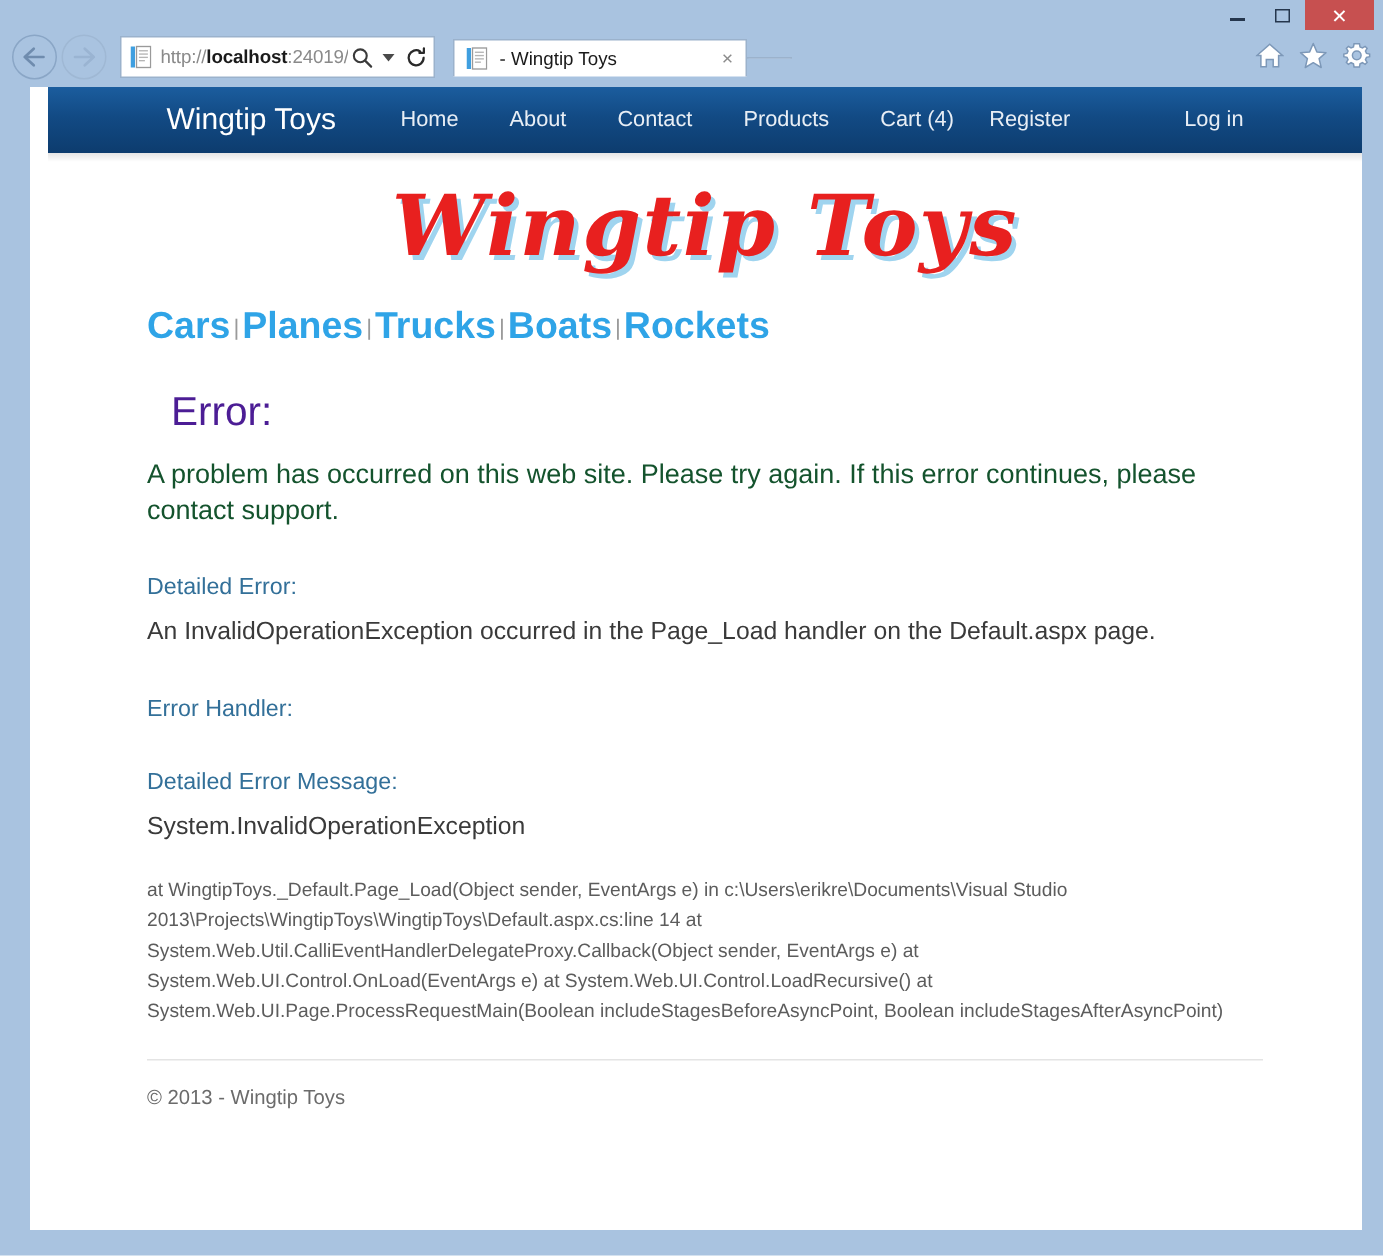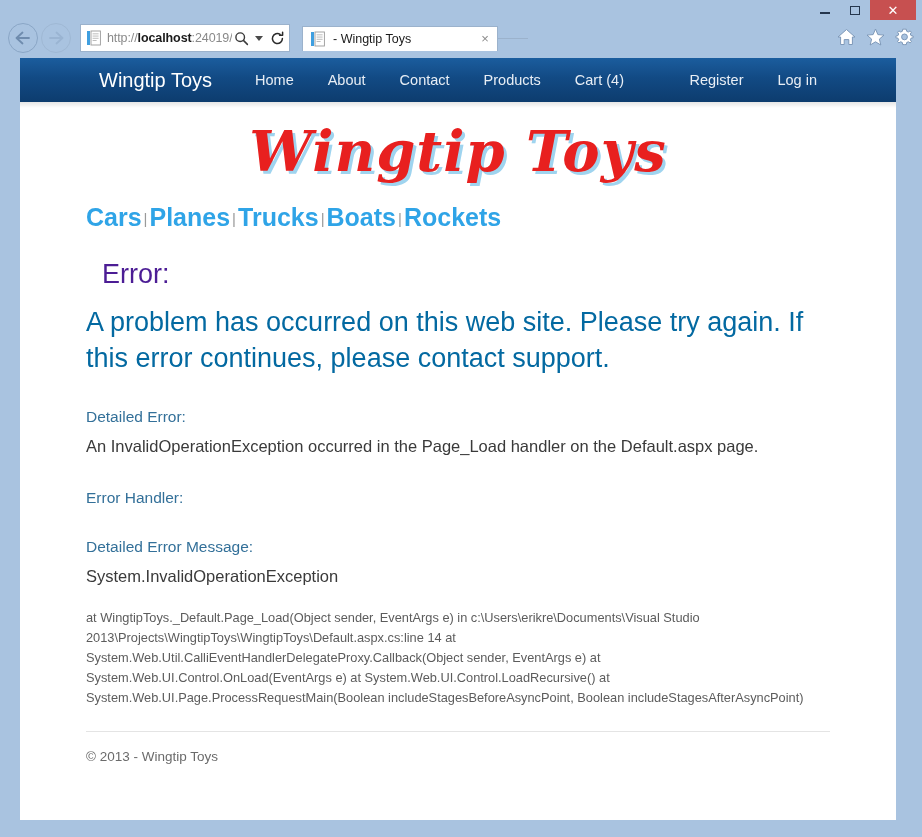--- a/index.html
+++ b/index.html
@@ -174,20 +174,21 @@
   }
   .tool-icon { cursor: default; display: flex; }
 
   
   #viewport {
     position: absolute;
     left: 20px; top: 58px;
     width: 876px; height: 762px;
     background: #ffffff;
     overflow: hidden;
+    padding-left: 12px;
   }
 
   
   #sitenav {
     height: 44px;
     background: linear-gradient(to bottom, #1b5d9e 0%, #124a84 45%, #0d3c6e 100%);
     display: flex;
     align-items: center;
     position: relative;
   }
@@ -208,20 +209,21 @@
     font-size: 14.5px;
     text-decoration: none;
     padding: 0 17px;
     white-space: nowrap;
     cursor: default;
   }
   #navright {
     display: flex;
     position: absolute;
     right: 62px;
+    gap: 42px;
   }
   #navright a { padding: 0 17px; }
 
   
   #navshadow {
     height: 6px;
     background: linear-gradient(to bottom, rgba(0,0,0,0.10), rgba(0,0,0,0));
   }
 
   
@@ -266,22 +268,22 @@
   }
 
   #err-heading {
     color: #4c1d95;
     font-size: 27px;
     font-weight: normal;
     margin: 27px 0 0 16px;
     padding: 0;
   }
   #err-message {
-    color: #0369a1;
-    font-size: 27px;
+    color: #14532d;
+    font-size: 18px;
     line-height: 1.35;
     margin: 14px 0 0 0;
     max-width: 755px;
   }
 
   .sec-label {
     color: #337099;
     font-size: 15.5px;
     margin: 31px 0 0 0;
   }

